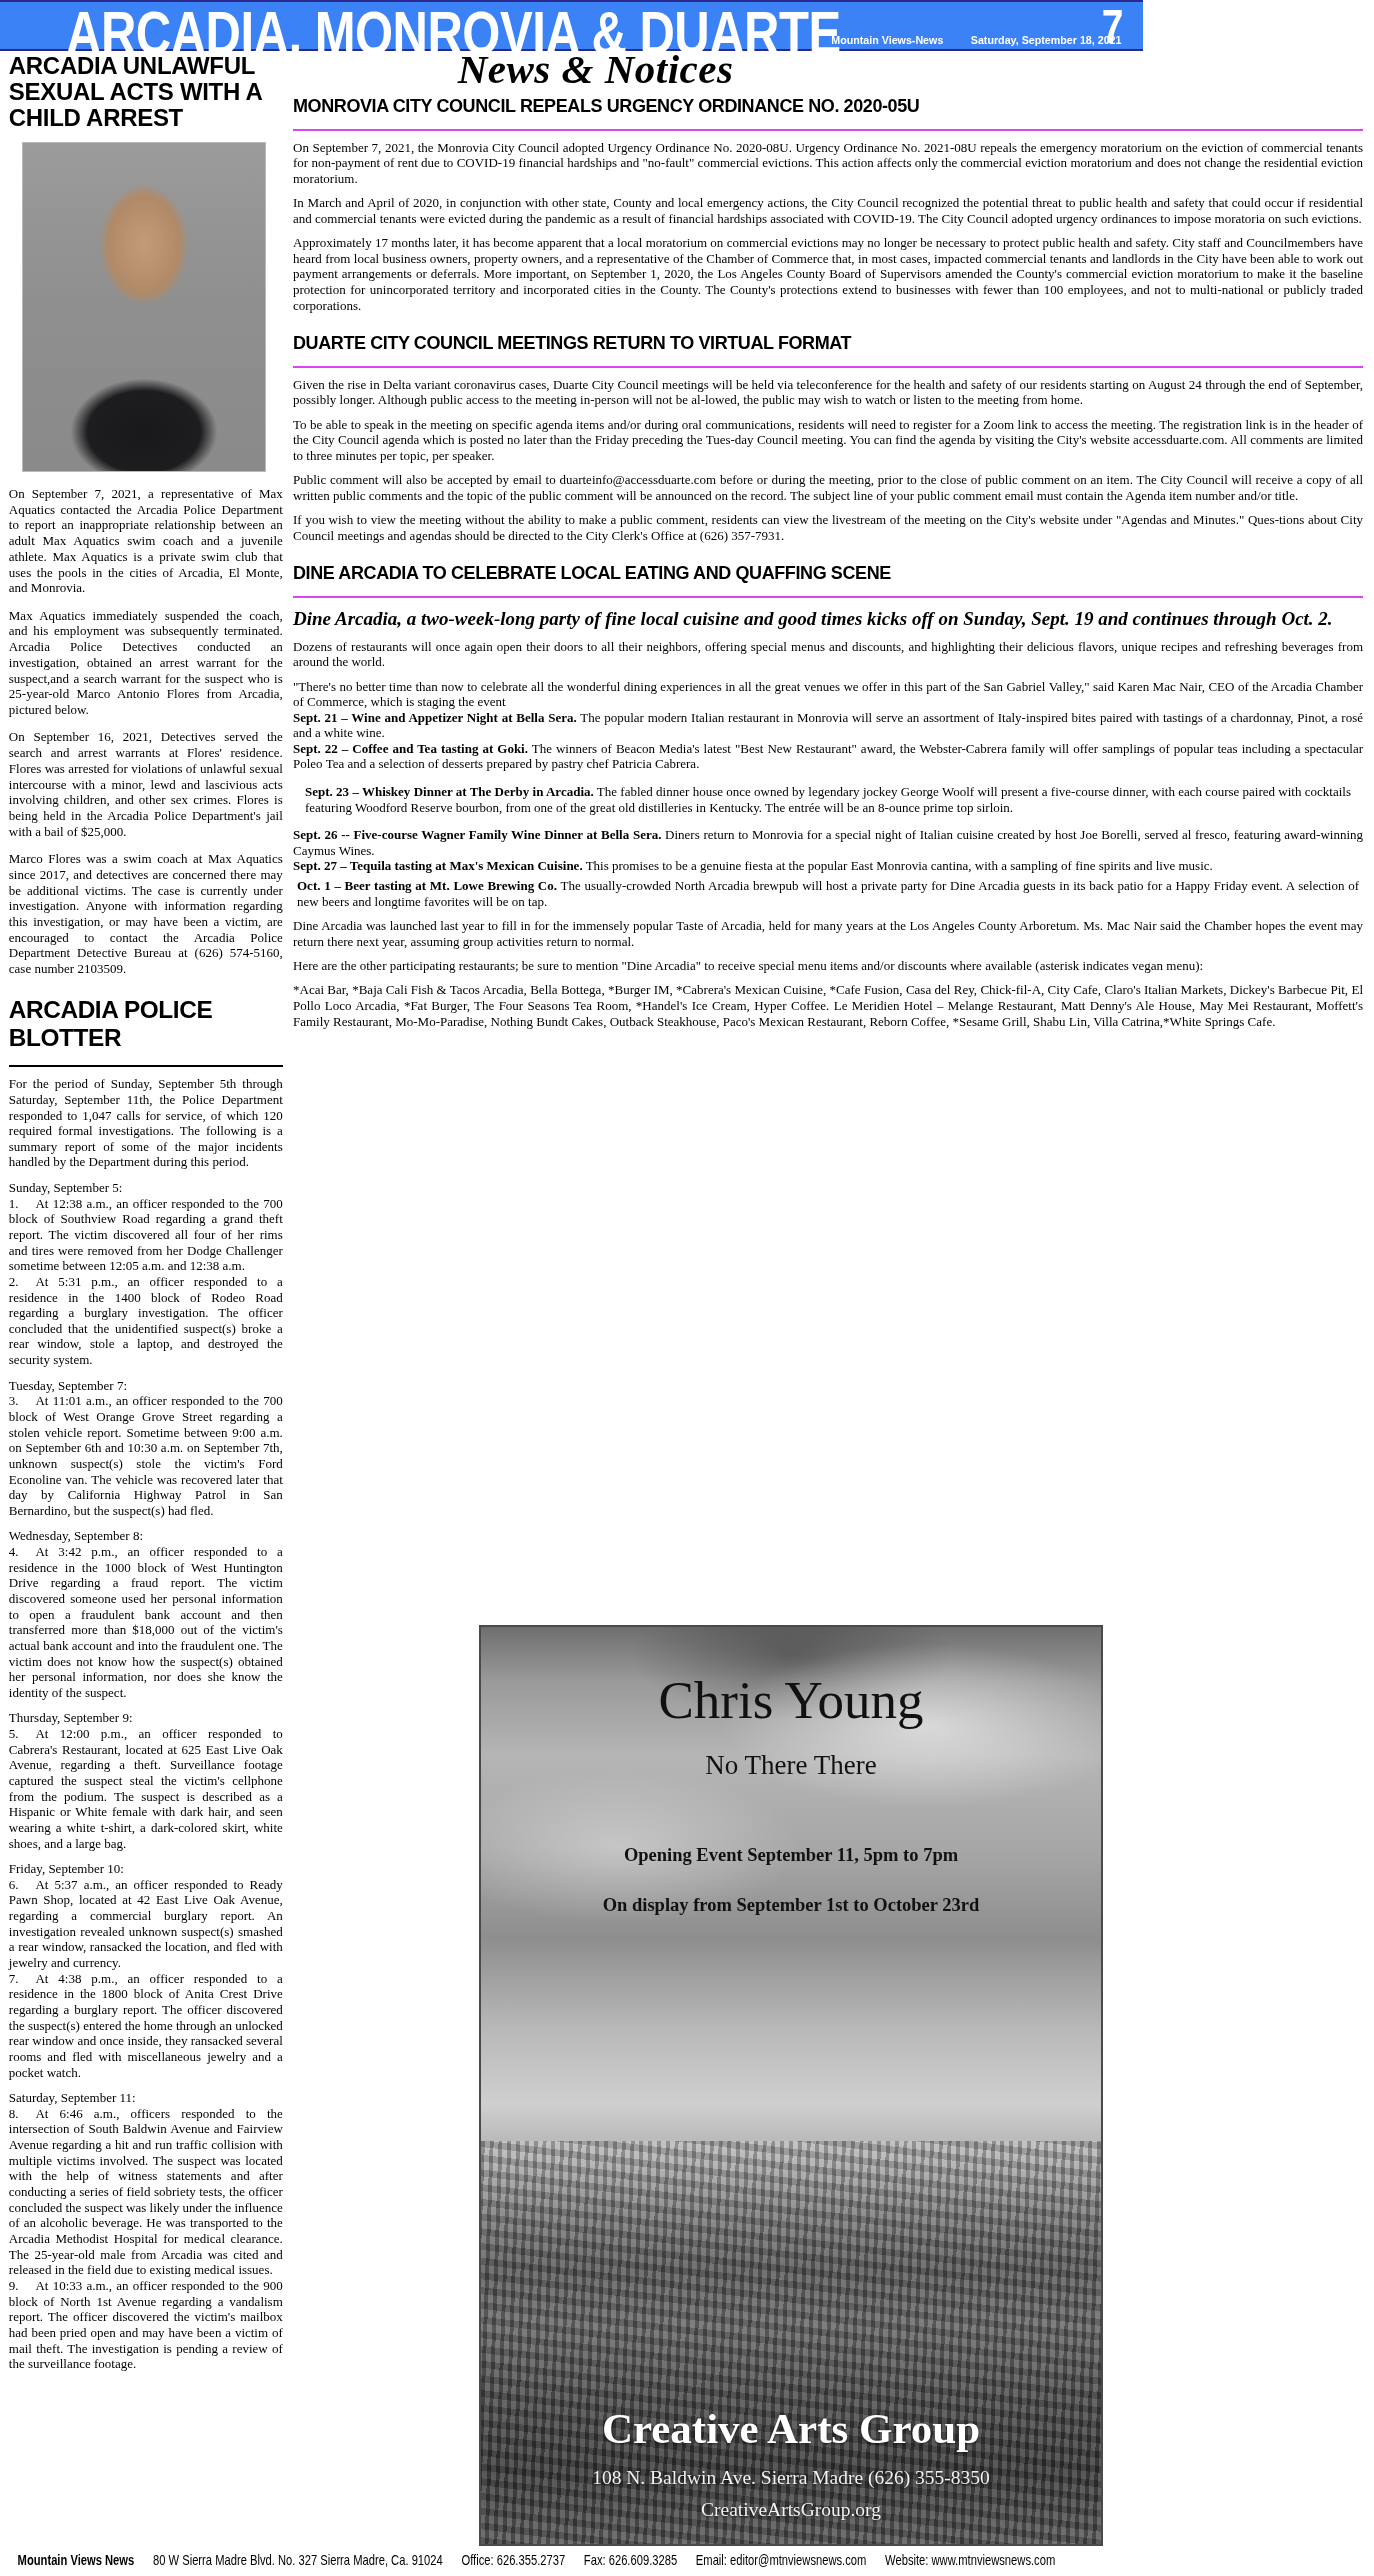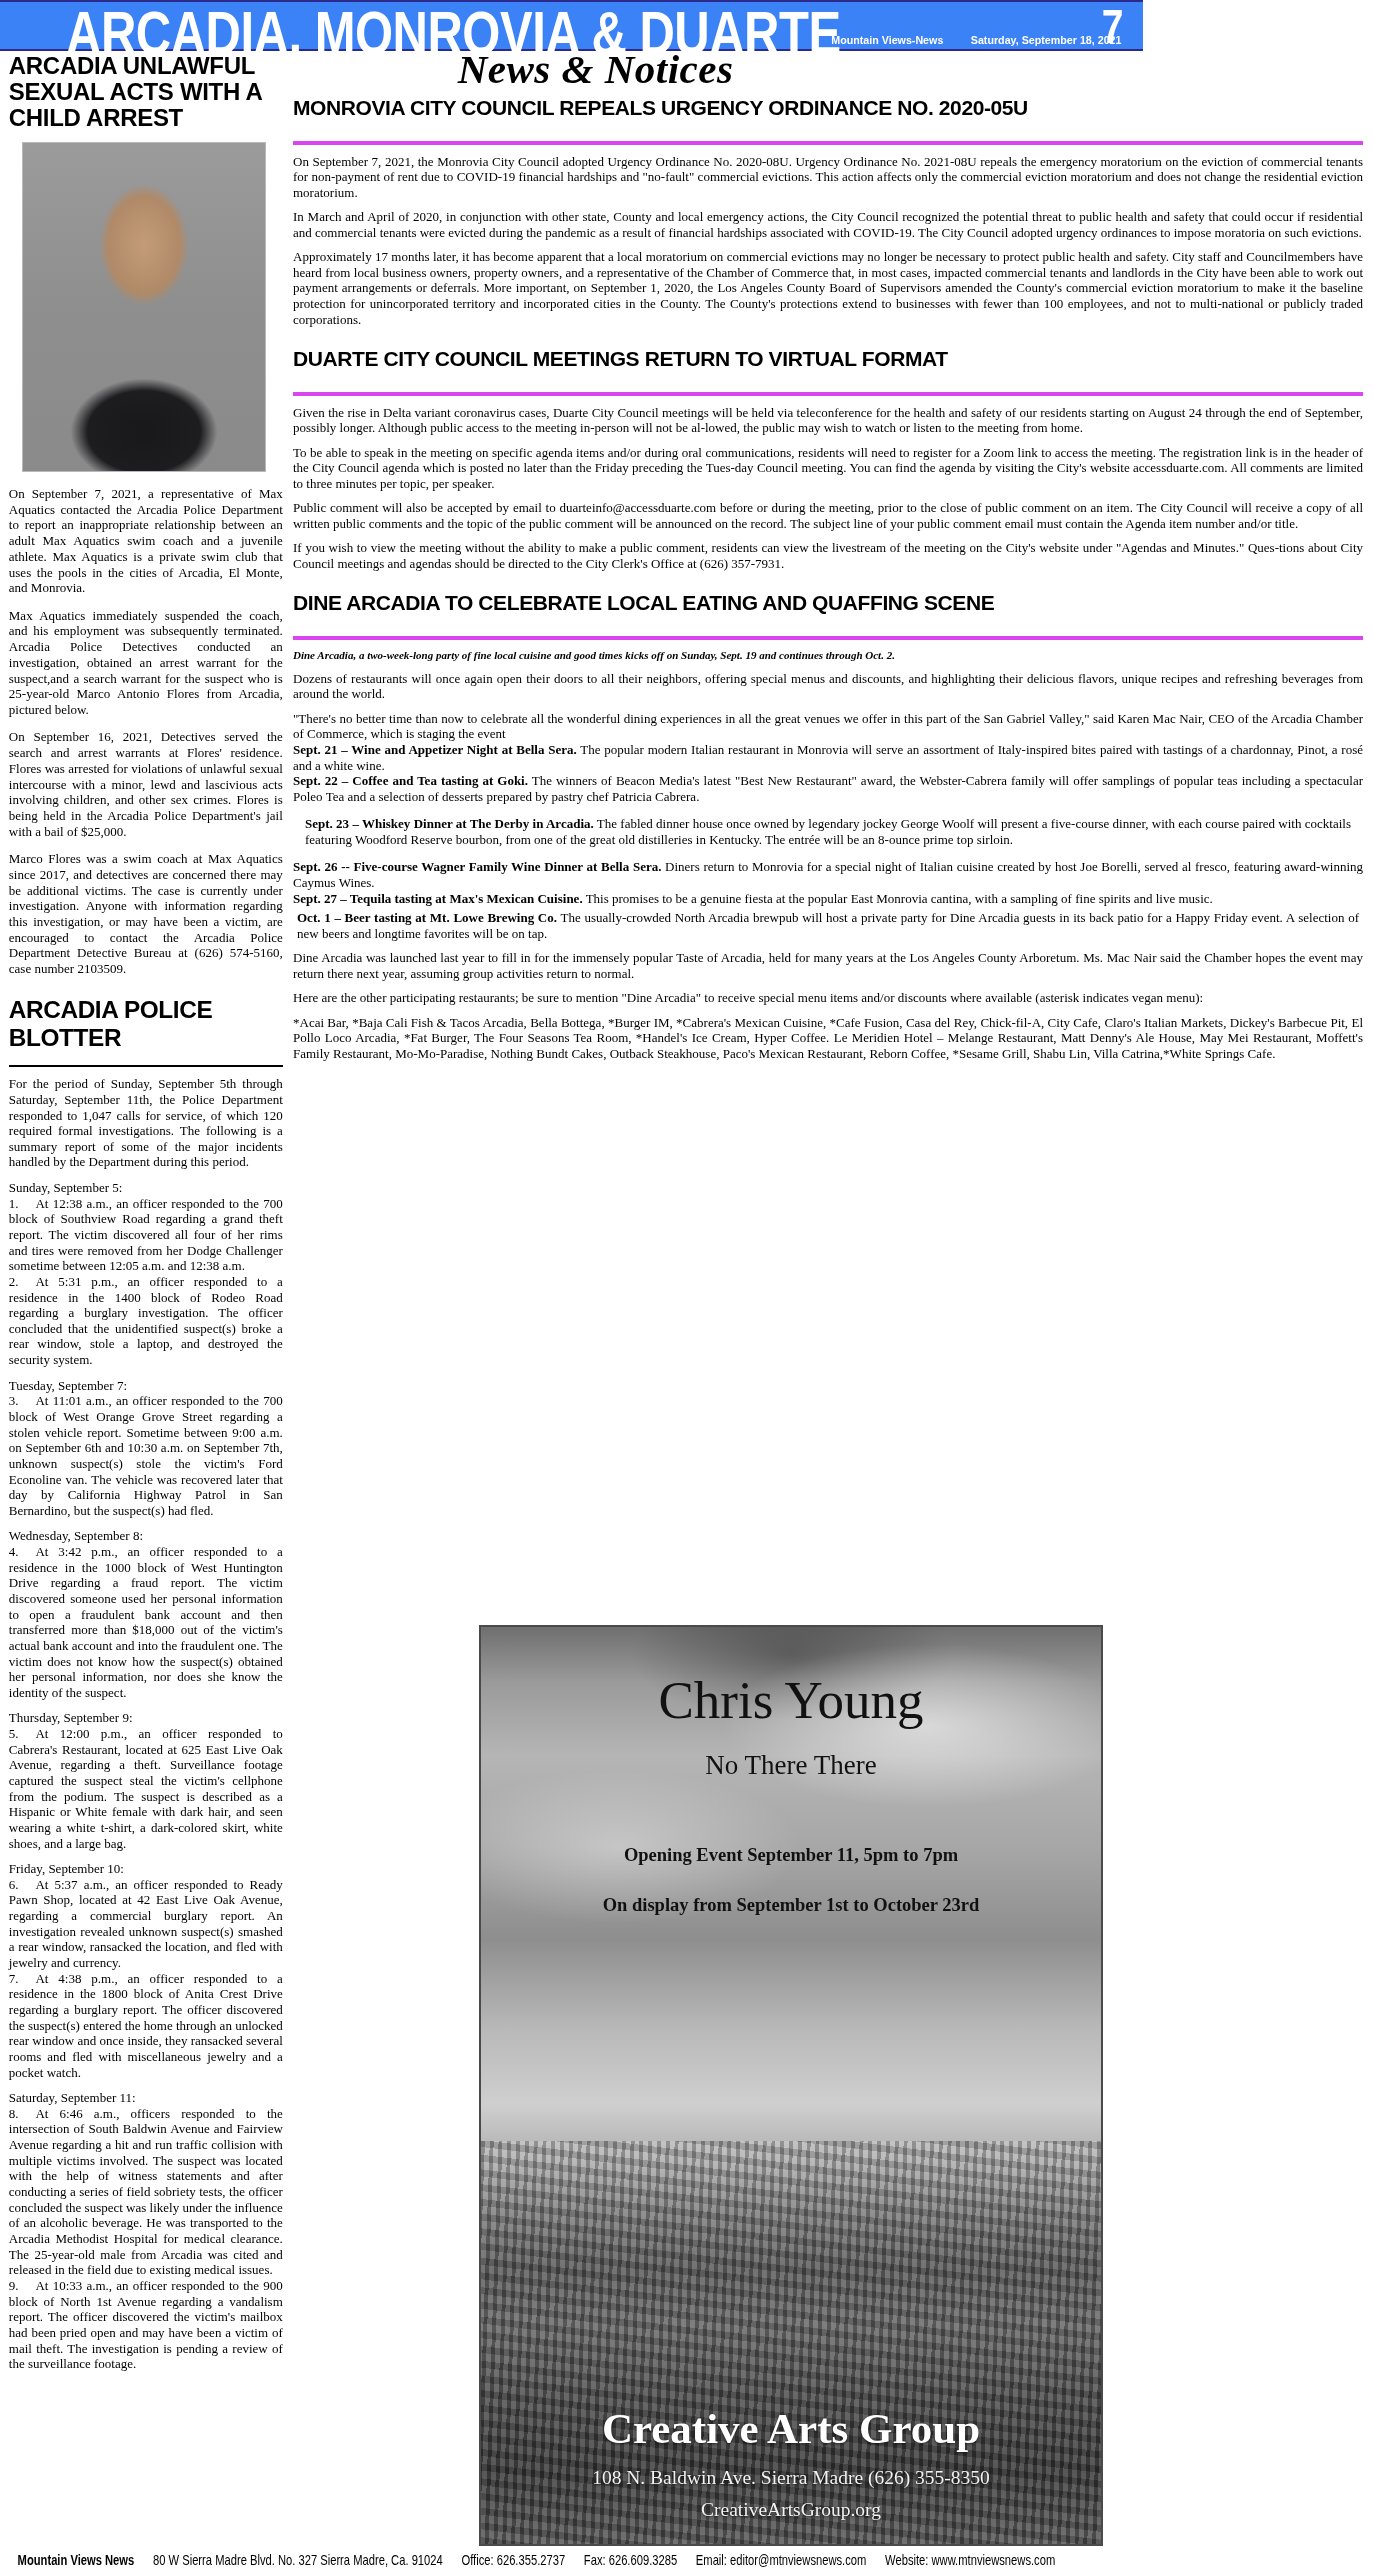--- a/index.html
+++ b/index.html
@@ -63,26 +63,26 @@
   .blotter .item .num{display:inline-block;min-width:13.7px;}
 
   
   .nn-title{
     font-family:"Liberation Serif",serif;font-style:italic;font-weight:bold;
     font-size:41px;line-height:1;margin:0 0 5.9px 0;text-align:center;
     width:605px;letter-spacing:0.5px;
   }
   h2.mh{
     font-family:"Liberation Sans",sans-serif;font-weight:bold;
-    font-size:21px;letter-spacing:-0.4px;margin:0 0 0 0;
-    border-bottom:4px solid #d946ef;padding-bottom:21px;
+    font-size:18px;letter-spacing:-0.4px;margin:0 0 0 0;
+    border-bottom:2px solid #d946ef;padding-bottom:12px;
   }
   h2.mh.spaced{margin-top:19.5px;}
   .mtxt{font-size:13px;line-height:1.20;text-align:justify;margin:8.8px 0 0 0;}
-  .mtxt.lead{font-style:italic;font-weight:bold;font-size:11px;line-height:1.22;}
+  .mtxt.lead{font-style:italic;font-weight:bold;font-size:19px;line-height:1.22;}
   .mtxt b{font-weight:bold;}
 
   
   #ad{
     position:absolute;left:479px;top:1578px;width:624px;height:921px;
     border:2.9px solid #4a4a4a;box-sizing:border-box;
     background:
       linear-gradient(180deg,
         #6f6f6f 0%, #9a9a9a 6%, #b5b5b5 14%, #a7a7a7 24%,
         #8e8e8e 34%, #b9b9b9 44%, #cfcfcf 52%, #b0b0b0 58%,

